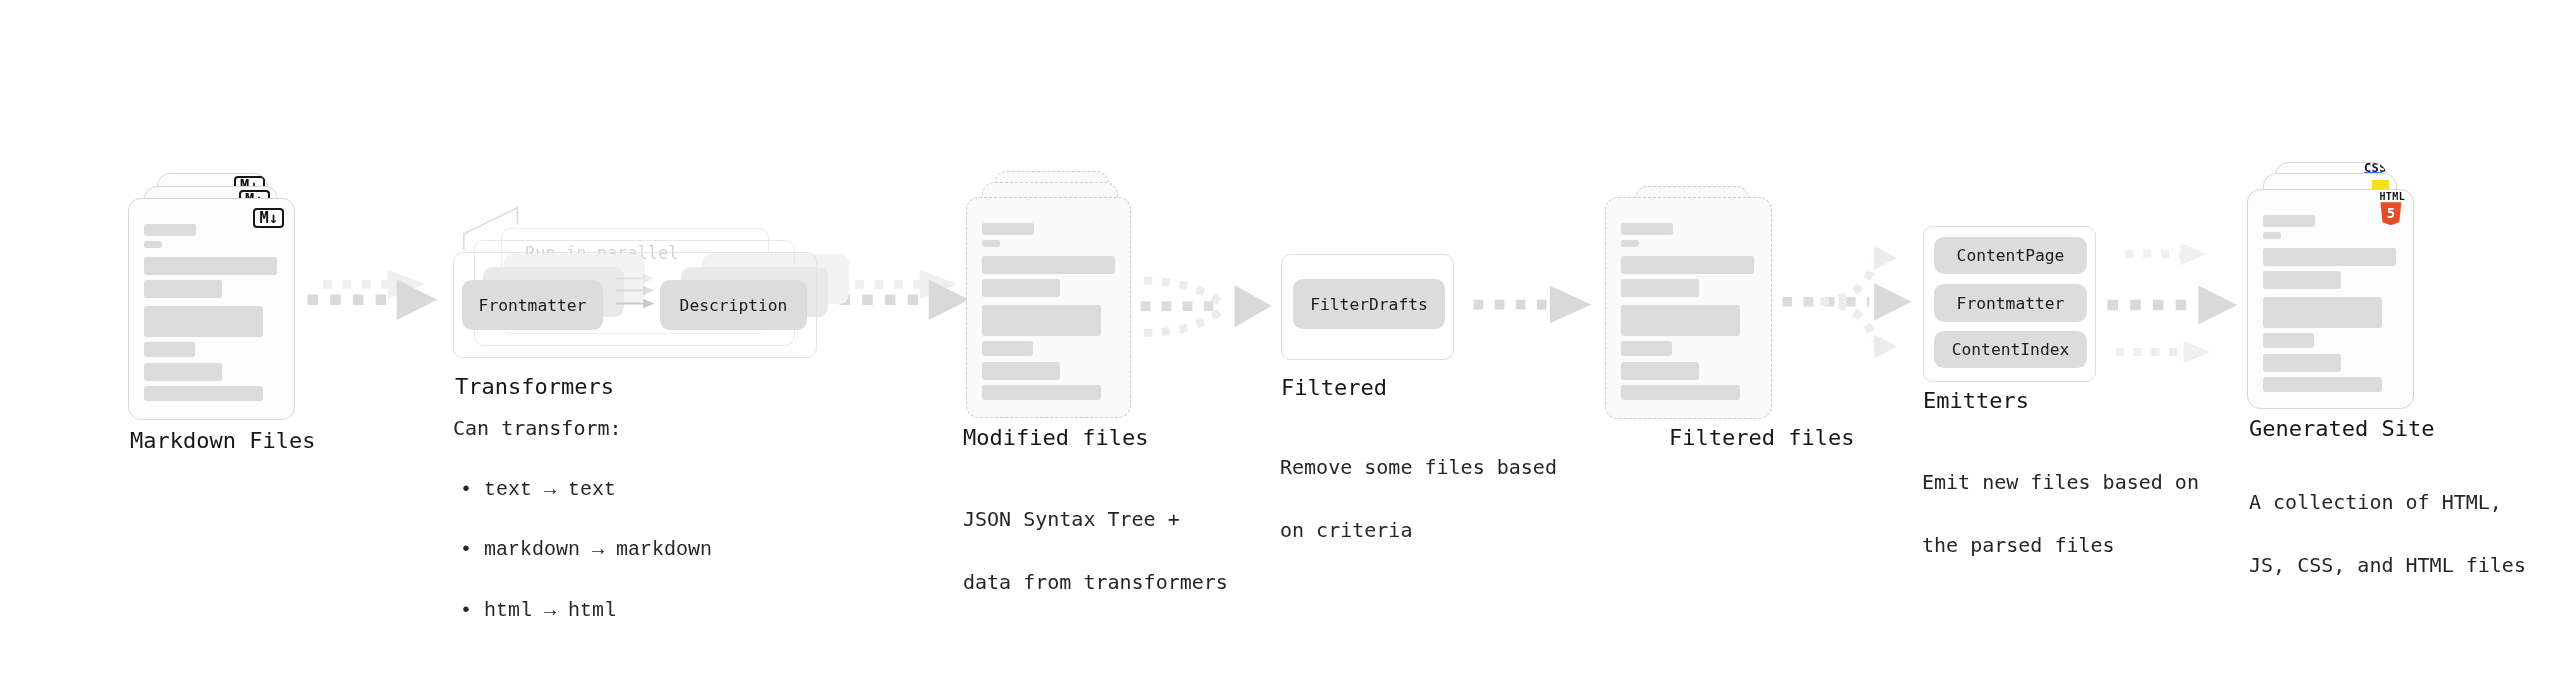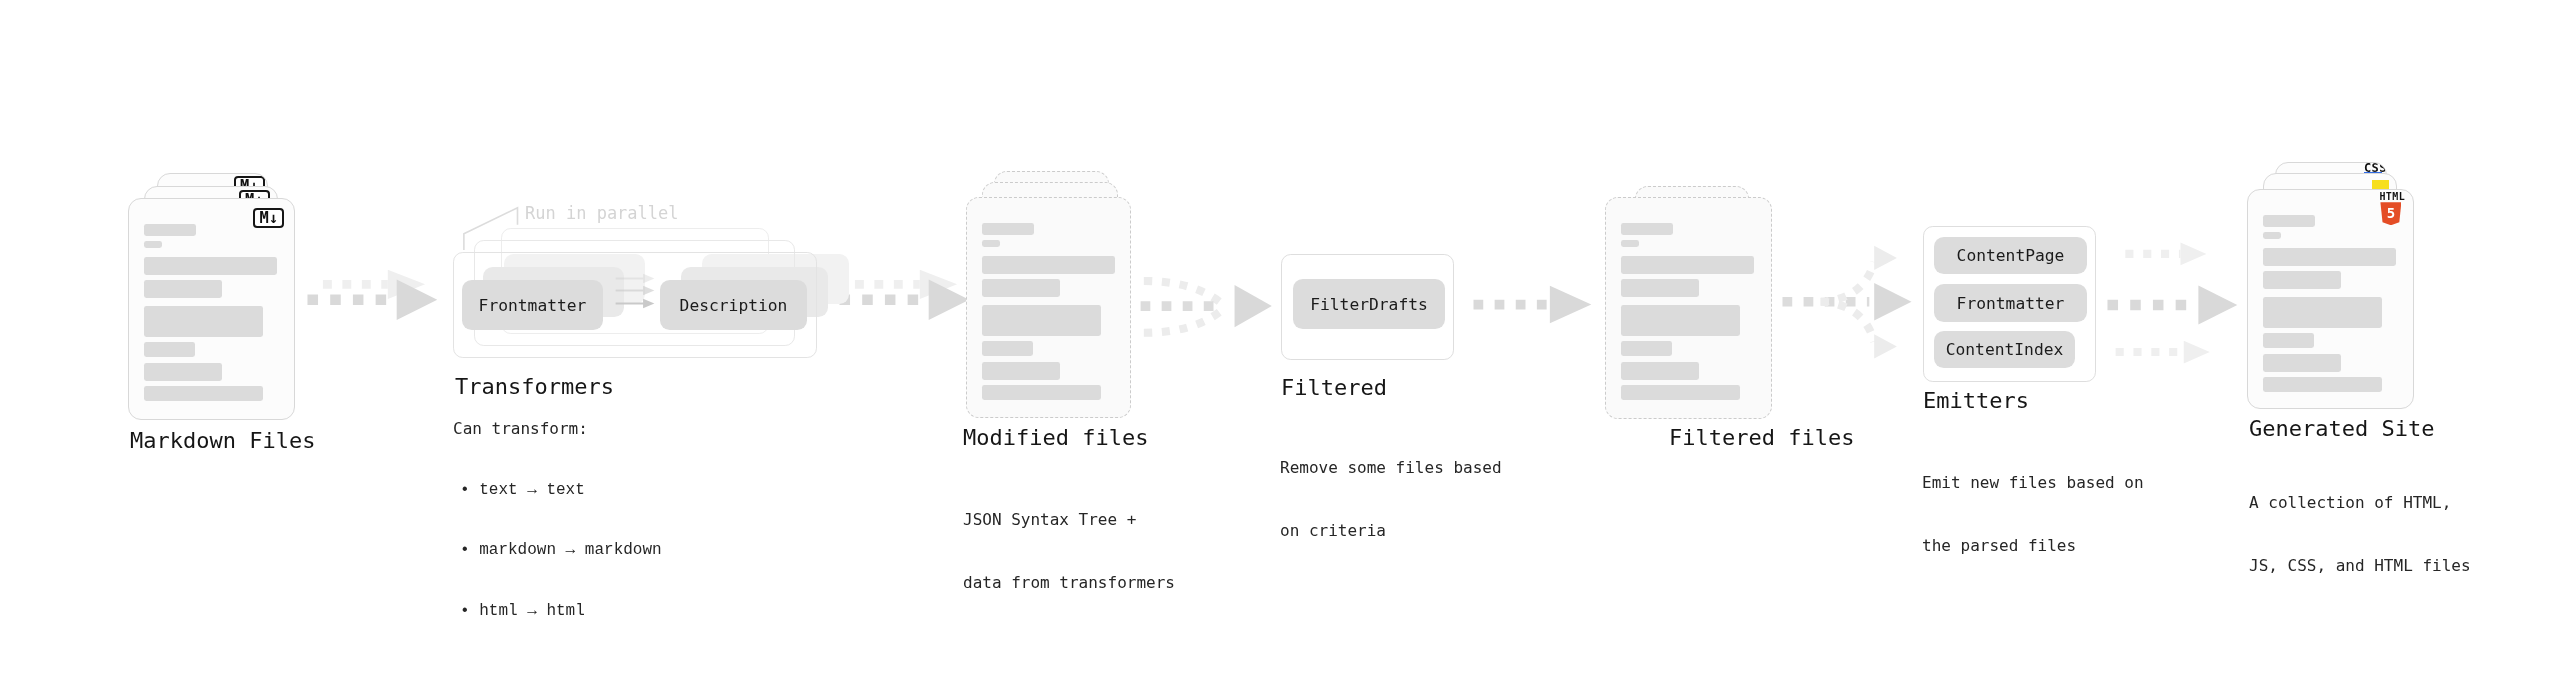--- a/index.html
+++ b/index.html
@@ -36,23 +36,23 @@
   .frame{position:absolute;border:1.6px solid #e3e3e3;border-radius:9.8px;background:transparent;box-sizing:border-box;}
   .frame.f2{border-color:#e8e8e8}
   .frame.f3{border-color:#ededed}
   
   .pill{position:absolute;background:#dcdcdc;border-radius:9.8px;display:flex;align-items:center;justify-content:center;
         font-size:16.3px;font-weight:500;color:#1b1b1b;white-space:pre;}
   .pill.ghost2{background:#e9e9e9}
   .pill.ghost3{background:#f2f2f2}
   
   .title{position:absolute;font-size:22px;line-height:22px;font-weight:500;color:#161616;white-space:pre;}
-  .caption{position:absolute;font-size:16px;line-height:21px;color:#262626;white-space:pre;}
+  .caption{position:absolute;font-size:20px;line-height:21px;color:#262626;white-space:pre;}
   .caption.lh25{line-height:20.3px;font-family:Liberation Mono, monospace;}
-  .note{position:absolute;font-size:17px;line-height:17px;color:#d4d4d4;white-space:pre;}
+  .note{position:absolute;font-size:17px;line-height:17px;color:#d4d4d4;white-space:pre;margin-top:40px;}
   svg{position:absolute;overflow:visible;}
 </style>
 </head>
 <body>
 
 <div class="canvas">
 
   <div>
     <div class="doc z1" style="left:157px;top:173px;width:111px;height:222px">
       <div class="md-badge" style="right:2.4px;top:1.6px"><span>M↓</span></div>
@@ -200,21 +200,21 @@
     <path d="M55 81 Q 108 84 121 130" fill="none" stroke="#ececec" stroke-width="10" stroke-dasharray="10 12"></path>
     <path d="M121 12 L149 27 L121 42 Z" fill="#ececec"></path>
     <path d="M121 58 L167 81 L121 104 Z" fill="#d9d9d9"></path>
     <path d="M121 121 L149 136 L121 151 Z" fill="#ececec"></path>
   </svg>
 
   <div>
     <div class="frame" style="left:1923px;top:226px;width:173px;height:156px;border-color:#dedede"></div>
     <div class="pill" style="left:1934px;top:237px;width:153px;height:37px"><span>ContentPage</span></div>
     <div class="pill" style="left:1934px;top:284px;width:153px;height:38px"><span>Frontmatter</span></div>
-    <div class="pill" style="left:1934px;top:331px;width:141px;height:37px"><span>ContentIndex</span></div>
+    <div class="pill" style="left:1934px;top:331px;width:153px;height:37px"><span>ContentIndex</span></div>
     <div class="title" style="left:1923px;top:390px">Emitters</div>
     <div class="caption" style="left:1922px;top:430px">
       <div>Emit new files based on</div>
       <div>the parsed files</div>
     </div>
   </div>
 
   <svg class="abs" style="left:2101px;top:236px" width="142" height="138" viewBox="0 0 175 170">
     <g>
       <line x1="30" y1="22" x2="98" y2="22" stroke="#efefef" stroke-width="10" stroke-dasharray="10 12"></line>

